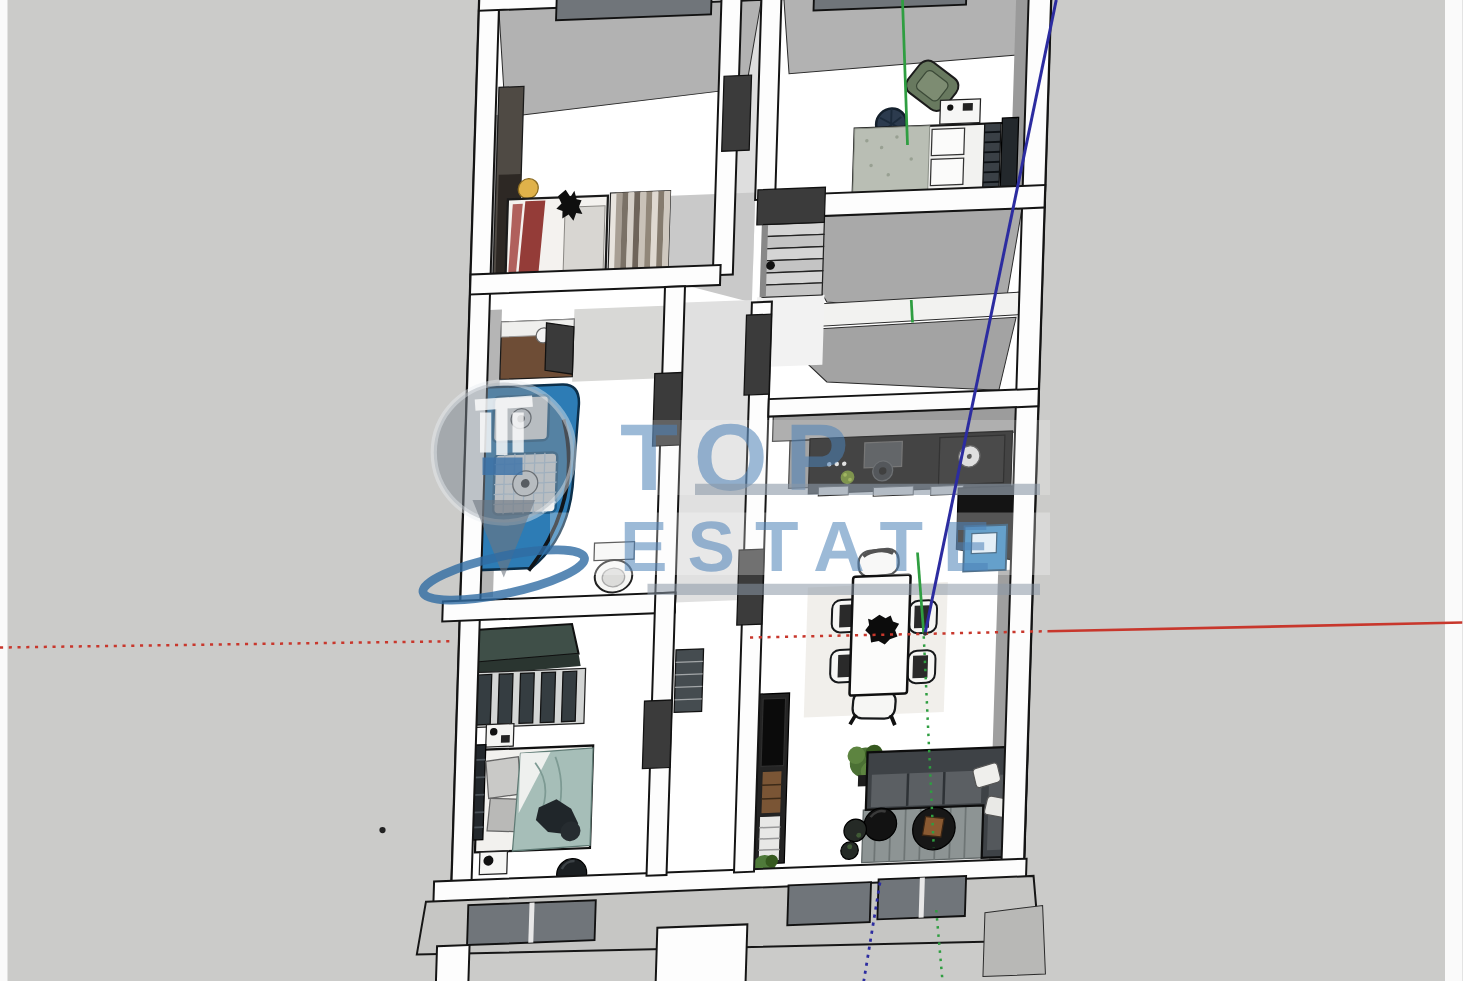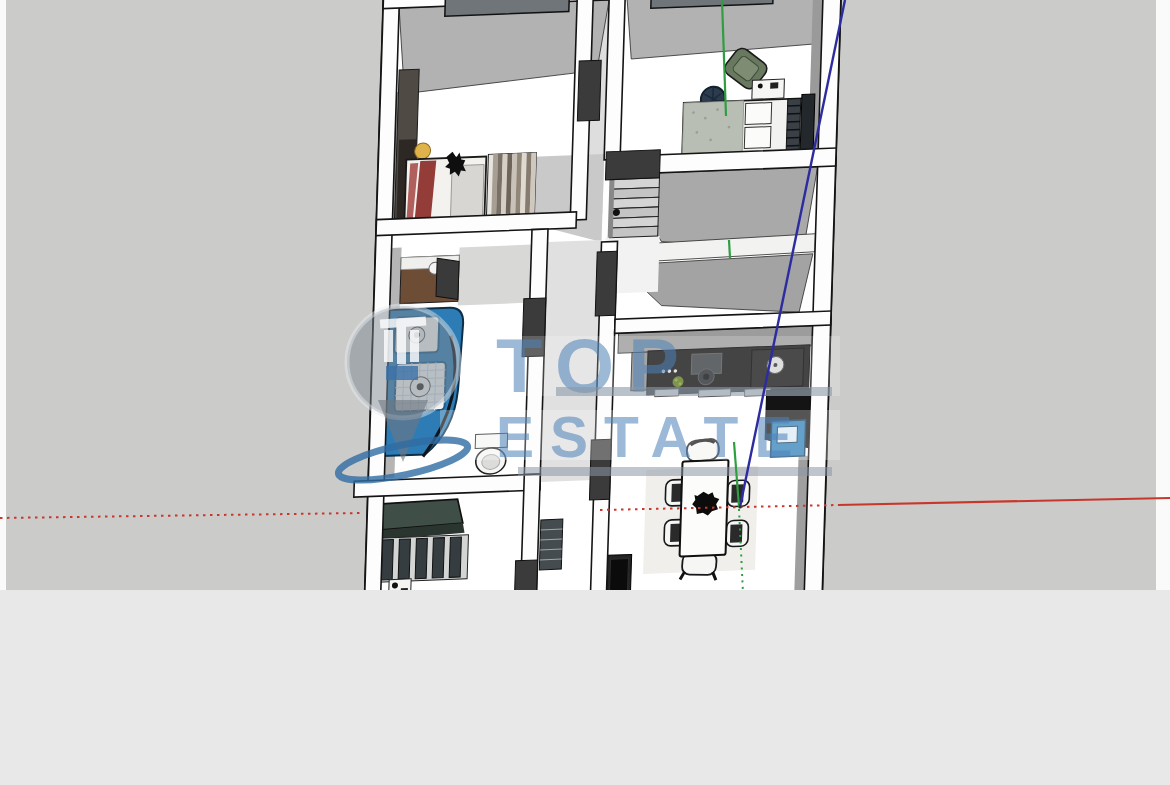--- a/index.html
+++ b/index.html
@@ -1,16 +1,16 @@
 <!DOCTYPE html>
 <html><head>
 <meta charset="utf-8">
 <style>
   html,body{margin:0;padding:0;background:#e8e8e8;}
-  #stage{position:relative;width:1170px;height:590px;overflow:hidden;
+  #stage{position:relative;width:1170px;height:785px;overflow:hidden;
          font-family:"Liberation Sans", sans-serif;}
   #stage svg{position:absolute;left:0;top:0;}
   .wall{fill:#fdfdfd;stroke:#141414;stroke-width:1.6;}
   .face{stroke:#2a2a2a;stroke-width:0.8;}
   .door{fill:#3b3b3b;stroke:#111;stroke-width:1;}
   .wm-text{font-weight:700;opacity:0.55;}
 </style>
 </head>
 <body>
 

